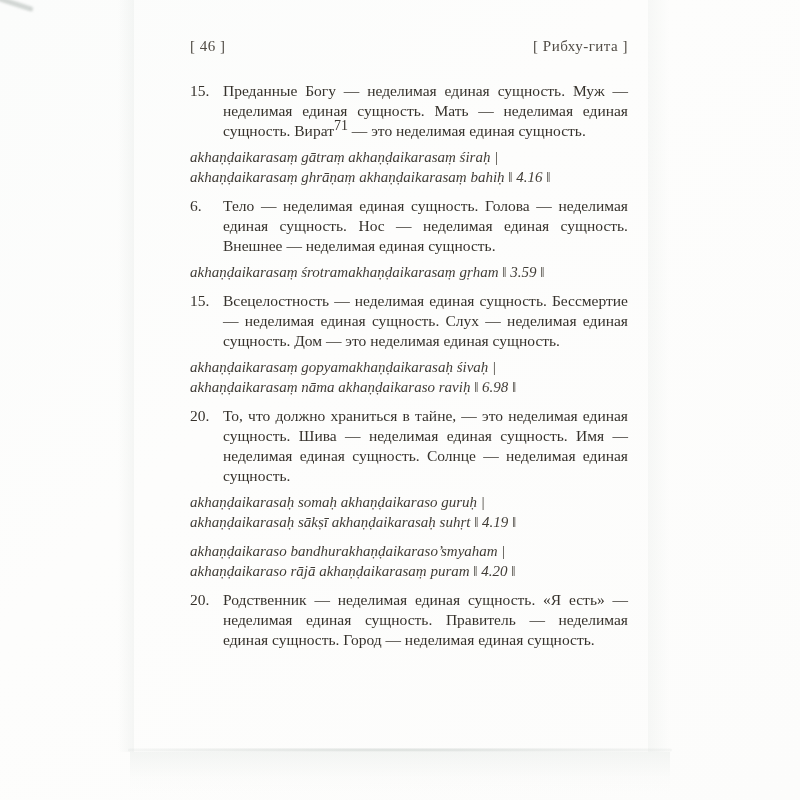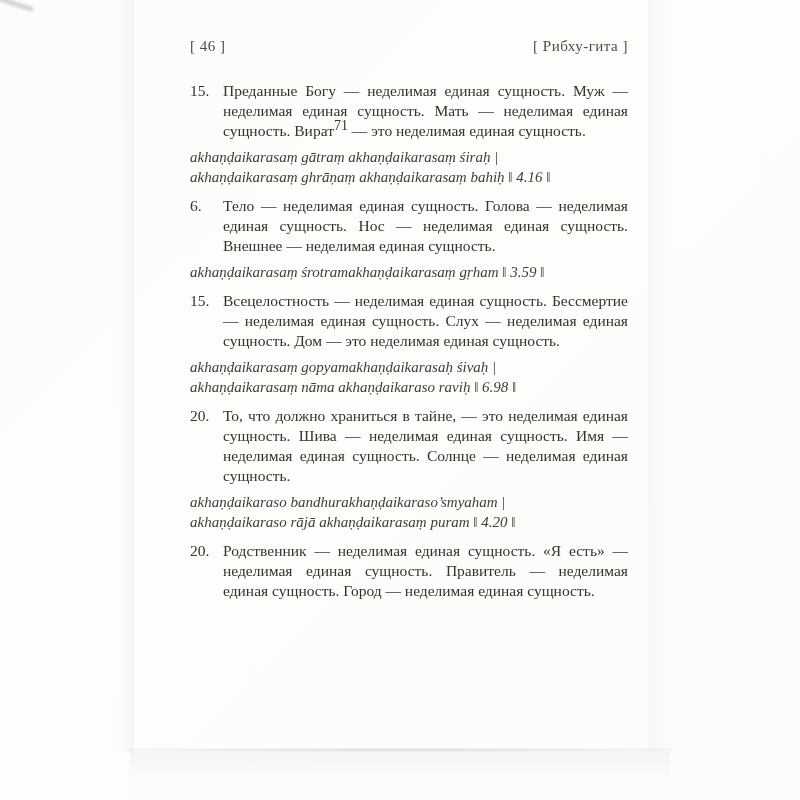--- a/index.html
+++ b/index.html
@@ -121,20 +121,24 @@
         <div class="verse">
           <div class="vline">akhaṇḍaikarasaṃ śrotramakhaṇḍaikarasaṃ gṛham ‖ 3.59 ‖</div>
         </div>
         <div class="para"><span class="num">15.</span><span>Всецелостность — неделимая единая сущность. Бессмертие — неделимая единая сущность. Слух — неделимая единая сущность. Дом — это неделимая единая сущность.</span></div>
         <div class="verse">
           <div class="vline">akhaṇḍaikarasaṃ gopyamakhaṇḍaikarasaḥ śivaḥ |</div>
           <div class="vline">akhaṇḍaikarasaṃ nāma akhaṇḍaikaraso raviḥ ‖ 6.98 ‖</div>
         </div>
         <div class="para"><span class="num">20.</span><span>То, что должно храниться в тайне, — это неделимая единая сущность. Шива — неделимая единая сущность. Имя — неделимая единая сущность. Солнце — неделимая единая сущность.</span></div>
         <div class="verse">
+          <div class="vline">akhaṇḍaikarasaḥ somaḥ akhaṇḍaikaraso guruḥ |</div>
+          <div class="vline">akhaṇḍaikarasaḥ sākṣī akhaṇḍaikarasaḥ suhṛt ‖ 4.19 ‖</div>
+        </div>
+        <div class="verse">
           <div class="vline">akhaṇḍaikaraso bandhurakhaṇḍaikaraso’smyaham |</div>
           <div class="vline">akhaṇḍaikaraso rājā akhaṇḍaikarasaṃ puram ‖ 4.20 ‖</div>
         </div>
         <div class="para"><span class="num">20.</span><span>Родственник — неделимая единая сущность. «Я есть» — неделимая единая сущность. Правитель — неделимая единая сущность. Город — неделимая единая сущность.</span></div>
       </div>
   </div>
 
   <div class="page-bottom-edge"></div>
   <div class="page-bottom-band"></div>
 </div>

